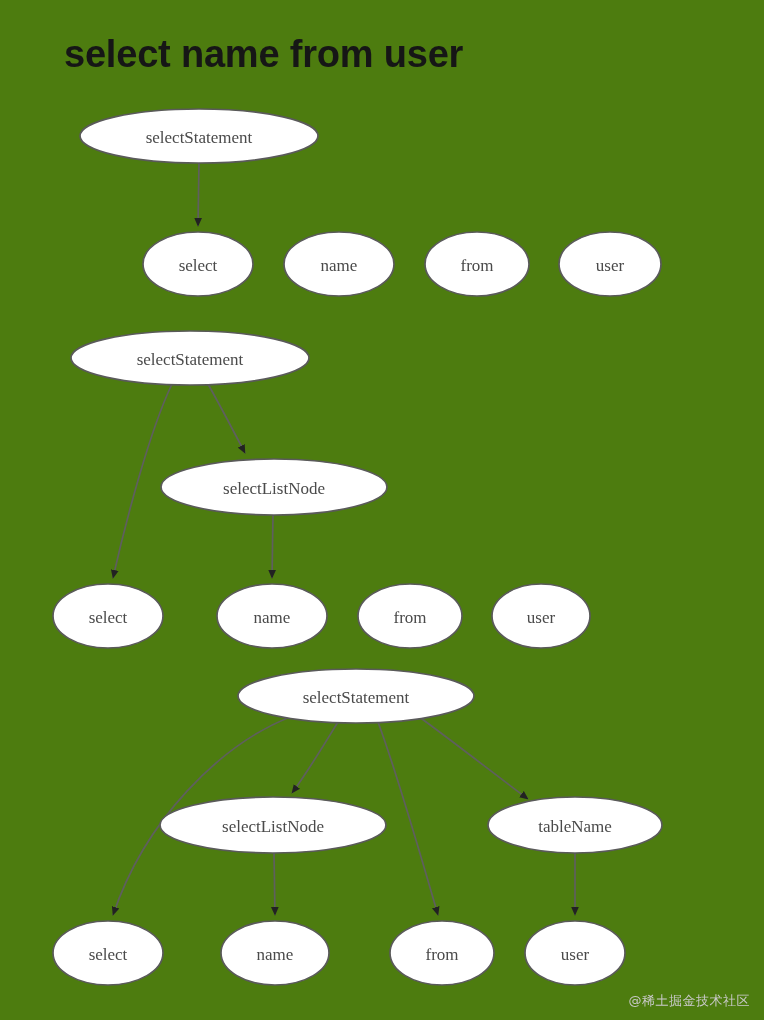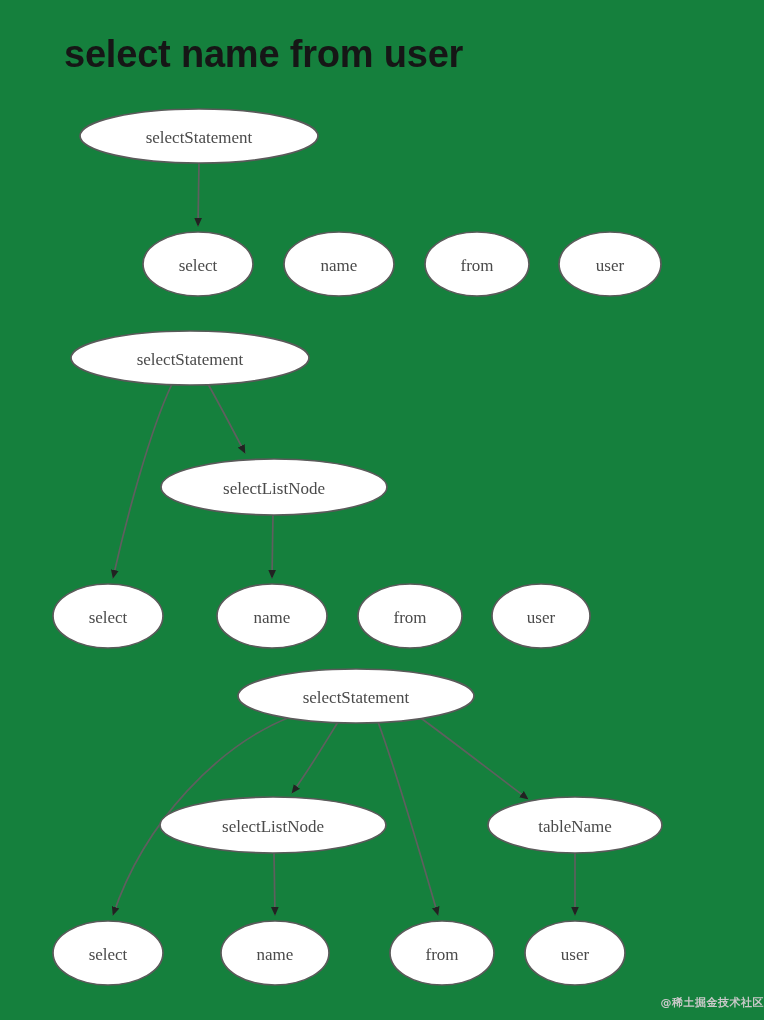--- a/index.html
+++ b/index.html
@@ -12,21 +12,21 @@
     height: 1020px;
     position: relative;
     overflow: hidden;
     font-family: "Liberation Sans", sans-serif;
   }
   #stage {
     position: absolute;
     left: 0; top: 0;
     width: 764px;
     height: 1020px;
-    background: #15803d;
+    background: #4d7c0f;
   }
   #title {
     position: absolute;
     left: 64px;
     top: 33px;
     font-family: "Liberation Sans", sans-serif;
     font-size: 38px;
     font-weight: bold;
     color: #161616;
     letter-spacing: -0.2px;
@@ -54,28 +54,27 @@
     fill: none;
     stroke: #5f5f5f;
     stroke-width: 1.7;
   }
   .arrowhead {
     fill: #222222;
     stroke: none;
   }
   #watermark {
     position: absolute;
-    right: 0;
+    right: 14px;
     bottom: 10px;
     font-family: "DejaVu Sans", sans-serif;
-    font-size: 11px;
+    font-size: 13px;
     color: #c9c9c9;
     white-space: nowrap;
     letter-spacing: 0.5px;
-    font-weight: bold;
   }
 </style>
 </head>
 <body>
 
 <div id="stage">
 
   <div id="title">select name from user</div>
 
   <svg id="graph" viewBox="0 0 764 1020" xmlns="http://www.w3.org/2000/svg">

